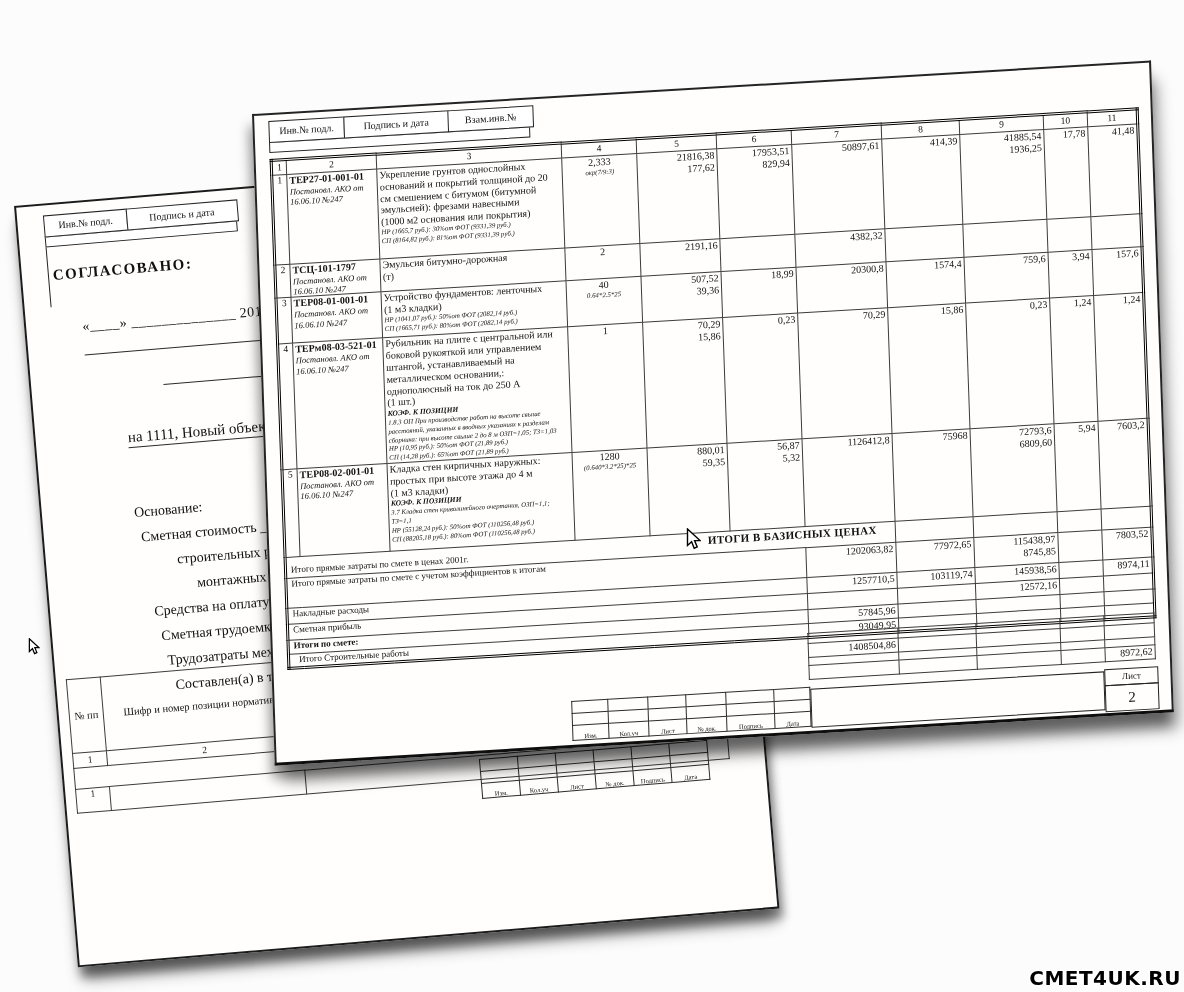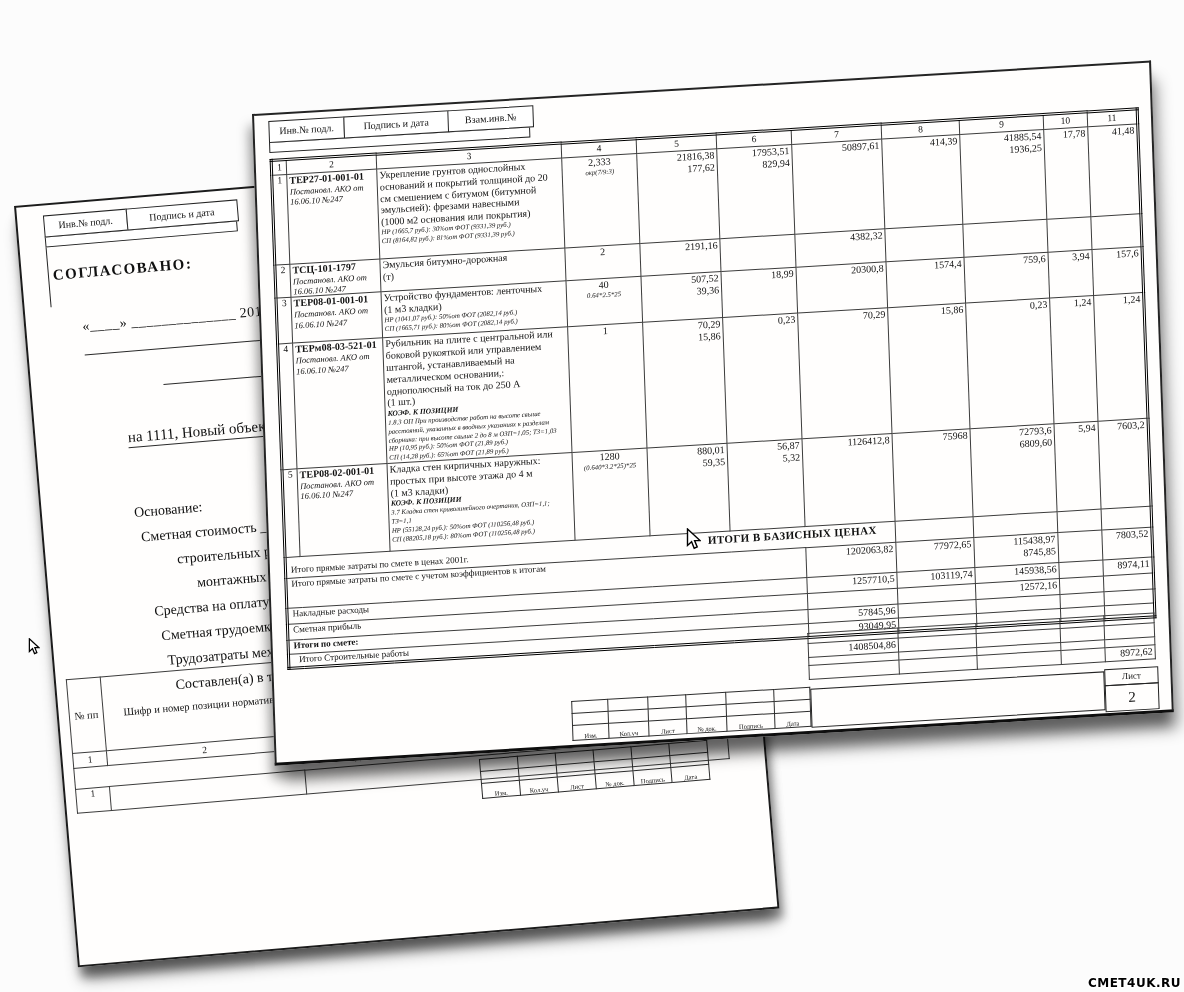--- a/index.html
+++ b/index.html
@@ -58,21 +58,21 @@
   .bp-object{position:absolute;left:92px;top:230px;font-size:15px;border-bottom:1.4px solid #2a2a2a;padding:0 34px 1px 0}
   .bp-fields{position:absolute;left:0;top:306px;font-size:14px}
   .bp-fields div{height:25px;white-space:nowrap}
   .bp-table{position:absolute;left:10px;top:474px;table-layout:fixed}
   .bp-table .hd{font-size:10.5px;text-align:center;vertical-align:middle;line-height:1.25}
   .bp-table .nm{height:14px;font-size:9.5px;text-align:center;padding:0;line-height:14px}
   .bp-sec{font-weight:bold;font-size:12px;text-align:center;height:20px;line-height:20px}
   .bp-grid{position:absolute;left:415px;top:588px}
   .cursor{position:absolute;z-index:6}
   .watermark{position:absolute;right:3px;bottom:2px;z-index:7;font-family:"DejaVu Sans",sans-serif;
-             font-weight:bold;font-size:12px;color:#000;letter-spacing:.5px;
+             font-weight:bold;font-size:20px;color:#000;letter-spacing:.5px;
              text-shadow:-1.5px 0 #fff,1.5px 0 #fff,0 -1.5px #fff,0 1.5px #fff,
                          -1px -1px #fff,1px 1px #fff,-1px 1px #fff,1px -1px #fff}
 </style>
 </head>
 <body>
 
 <div class="canvas">
 
   <div class="page back">
     <div class="bp-stamp">

